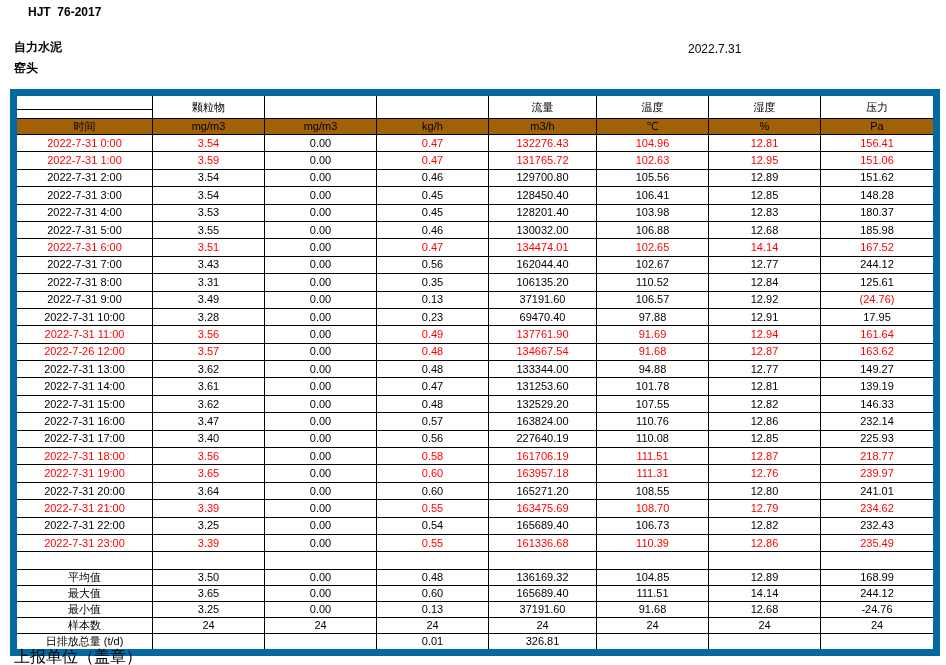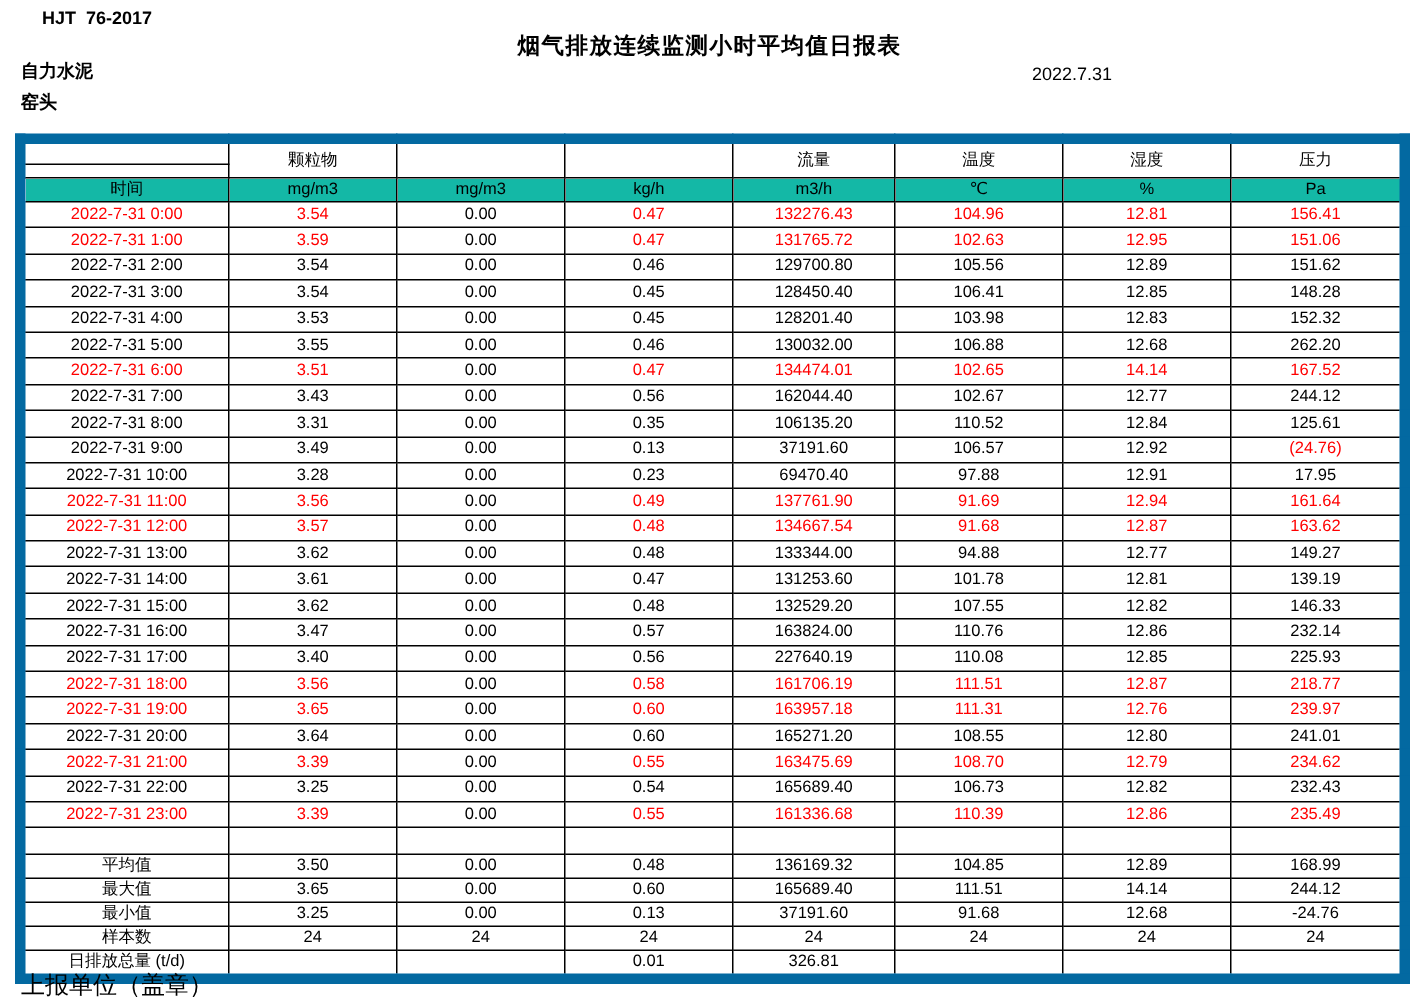--- a/index.html
+++ b/index.html
@@ -9,36 +9,35 @@
   .title{position:absolute;left:0;top:21px;width:946px;text-align:center;font-size:15px;font-weight:bold;letter-spacing:1px;}
   .company{position:absolute;left:14px;top:39px;font-size:12px;font-weight:bold;}
   .location{position:absolute;left:14px;top:60px;font-size:12px;font-weight:bold;}
   .date{position:absolute;left:688px;top:42px;font-size:12px;}
   table.report{position:absolute;left:10px;top:89px;width:923px;border-collapse:collapse;
         table-layout:fixed;border:7px solid #0369a1;}
   table.report td{border:1px solid #000;text-align:center;vertical-align:middle;
         font-size:11px;line-height:1;padding:0;overflow:hidden;white-space:nowrap;}
   tr.gh1 td{height:13px;font-size:11px;}
   tr.gh2 td{height:8px;}
-  tr.unit td{height:15px;background:#14b8a6;}
+  tr.unit td{height:15px;background:#a16207;}
   #data-body td{height:16.4px;}
   #summary-body td{height:15px;}
   td.red{color:#FF0000;}
   tr.spacer td{height:16px;}
   .footer-note{position:absolute;left:14px;top:629px;font-size:12px;}
   .footer-report{position:absolute;left:14px;top:647px;font-size:16px;}
   .footer-unit{position:absolute;left:185px;top:674px;font-size:18px;}
 </style>
 </head>
 <body>
 
 <div class="page">
 
   <div class="doc-code">HJT  76-2017</div>
-  <div class="title">烟气排放连续监测小时平均值日报表</div>
   <div class="company">自力水泥</div>
   <div class="location">窑头</div>
   <div class="date">2022.7.31</div>
 
   <table class="report">
     <colgroup>
       <col style="width:139px">
         <col style="width:112px">
         <col style="width:112px">
         <col style="width:112px">
@@ -114,31 +113,31 @@
           <td>148.28</td>
         </tr>
         <tr>
           <td>2022-7-31 4:00</td>
           <td>3.53</td>
           <td>0.00</td>
           <td>0.45</td>
           <td>128201.40</td>
           <td>103.98</td>
           <td>12.83</td>
-          <td>152.32</td>
+          <td>180.37</td>
         </tr>
         <tr>
           <td>2022-7-31 5:00</td>
           <td>3.55</td>
           <td>0.00</td>
           <td>0.46</td>
           <td>130032.00</td>
           <td>106.88</td>
           <td>12.68</td>
-          <td>262.20</td>
+          <td>185.98</td>
         </tr>
         <tr>
           <td class="red">2022-7-31 6:00</td>
           <td class="red">3.51</td>
           <td>0.00</td>
           <td class="red">0.47</td>
           <td class="red">134474.01</td>
           <td class="red">102.65</td>
           <td class="red">14.14</td>
           <td class="red">167.52</td>
@@ -187,21 +186,21 @@
           <td class="red">2022-7-31 11:00</td>
           <td class="red">3.56</td>
           <td>0.00</td>
           <td class="red">0.49</td>
           <td class="red">137761.90</td>
           <td class="red">91.69</td>
           <td class="red">12.94</td>
           <td class="red">161.64</td>
         </tr>
         <tr>
-          <td class="red">2022-7-31 12:00</td>
+          <td class="red">2022-7-26 12:00</td>
           <td class="red">3.57</td>
           <td>0.00</td>
           <td class="red">0.48</td>
           <td class="red">134667.54</td>
           <td class="red">91.68</td>
           <td class="red">12.87</td>
           <td class="red">163.62</td>
         </tr>
         <tr>
           <td>2022-7-31 13:00</td>

